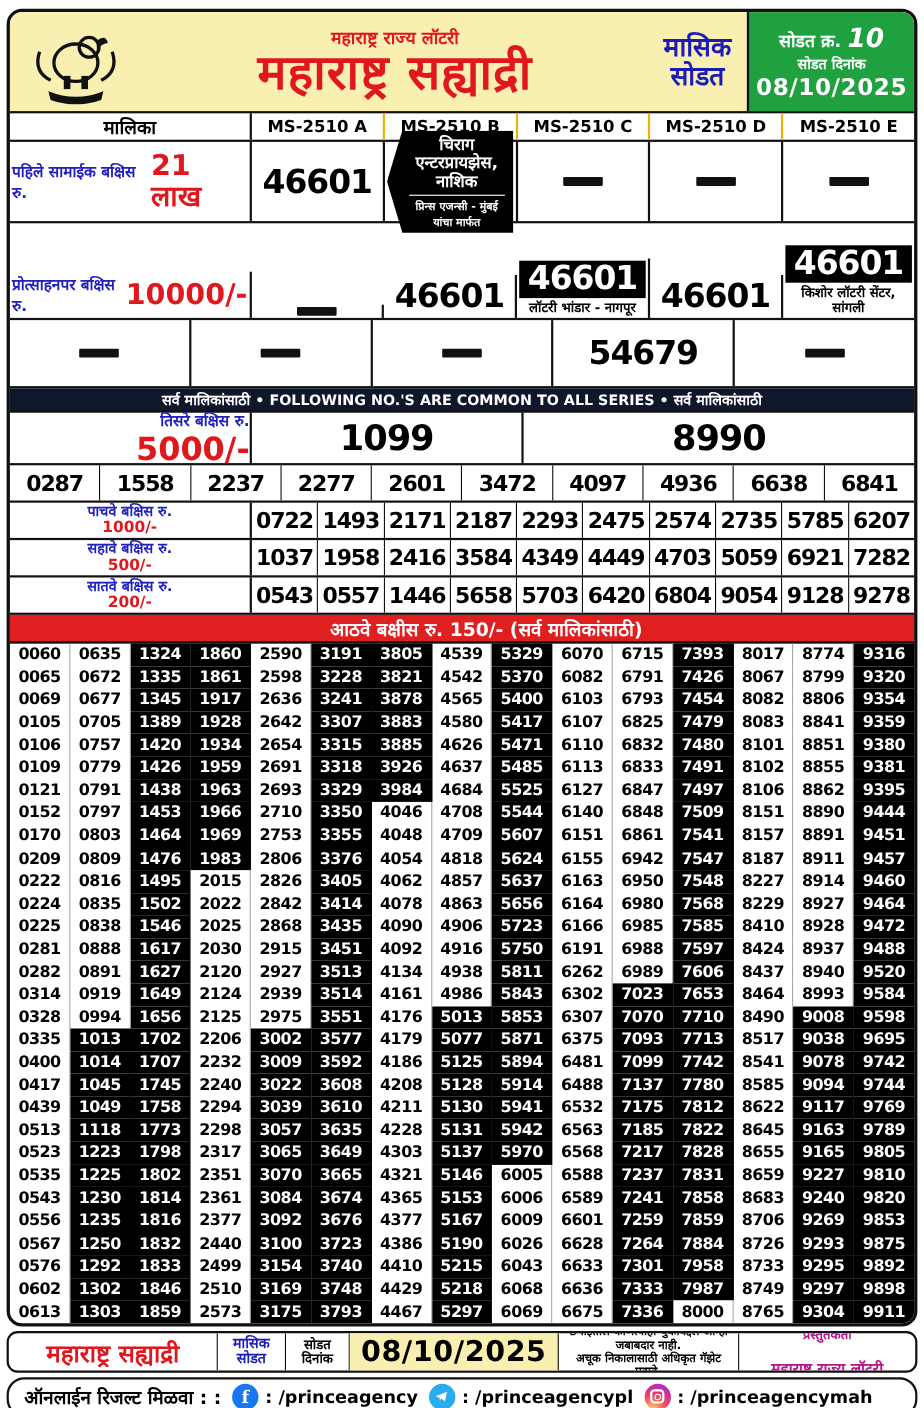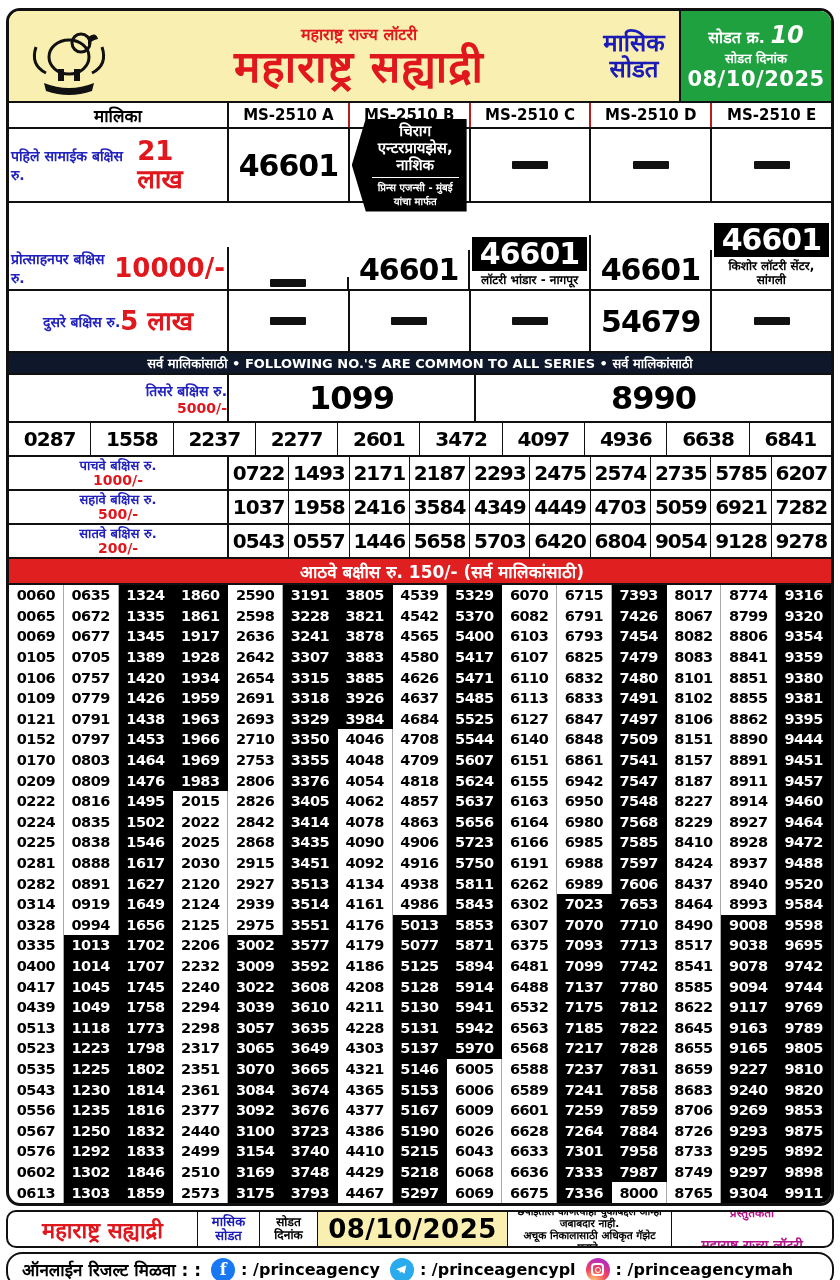--- a/index.html
+++ b/index.html
@@ -17,21 +17,21 @@
   .drawtype { width:90px; display:flex; flex-direction:column; align-items:center; justify-content:center; color:#1B1BB8; font-weight:bold; font-size:24px; line-height:26px; }
   .greenbox { width:152px; background:#1FA13F; color:#fff; display:flex; flex-direction:column; align-items:center; justify-content:center; border-left:2px solid #111; }
   .greenbox .g1 { font-size:16px; font-weight:bold; }
   .greenbox .g1 b { font-size:24px;font-style:italic; }
   .greenbox .g2 { font-size:13px; font-weight:bold; }
   .greenbox .g3 { font-size:21px; font-weight:bold; letter-spacing:0.5px; }
 
   
   .series-row { display:flex; height:26px; border-bottom:2px solid #111; font-weight:bold; }
   .series-row .lab { width:220px; border-right:2px solid #111; font-size:17px; display:flex; align-items:center; justify-content:center; }
-  .series-row .code { flex:1; border-right:2px solid #b91c1c; font-size:15px; display:flex; align-items:center; justify-content:center; }
+  .series-row .code { flex:1; border-right:2px solid #eab308; font-size:15px; display:flex; align-items:center; justify-content:center; }
   .series-row .code:last-child { border-right:none; }
 
   
   .prize-row { display:flex; border-bottom:2px solid #111; }
   .prize-row .lab { width:220px; border-right:2px solid #111; display:flex; flex-direction:row; align-items:center; justify-content:center; padding:2px; }
   .prize-row .lab .l1 { color:#2121BE; font-weight:bold; font-size:14px; }
   .prize-row .lab .l2 { color:#E0181E; font-weight:bold; font-size:26px; line-height:28px; }
   .prize-row .cell { flex:1; border-right:2px solid #111; display:flex; flex-direction:column; align-items:center; justify-content:center; padding:2px; }
   .prize-row .cell:last-child { border-right:none; }
   .bignum { font-size:30px; font-weight:bold; letter-spacing:-1px; color:#000; }
@@ -44,21 +44,21 @@
   .row-h1 { height:74px; } .row-h2 { height:88px;align-items:flex-end; } .row-h3 { height:62px; }
 
   
   .blue-banner { height:22px; background:#0f172a; color:#fff; font-weight:bold; font-size:13px; display:flex; align-items:center; justify-content:center; border-bottom:2px solid #111; }
   .red-banner { height:26px; background:#E02020; color:#fff; font-weight:bold; font-size:17px; display:flex; align-items:center; justify-content:center; border-bottom:2px solid #111;padding-left:44px; }
 
   
   .third-row { display:flex; height:48px; border-bottom:2px solid #111; }
   .third-row .lab { width:220px; border-right:2px solid #111; display:flex; flex-direction:column; align-items:flex-end; justify-content:center; }
   .third-row .lab .l1 { color:#2121BE; font-weight:bold; font-size:14px; }
-  .third-row .lab .l2 { color:#E0181E; font-weight:bold; font-size:14px; }
+  .third-row .lab .l2 { color:#E0181E; font-weight:bold; font-size:29px; }
   .third-row .n { display:flex; align-items:center; justify-content:center; font-size:32px; font-weight:bold; letter-spacing:-1px; }
   .third-row .n1 { width:247px; border-right:2px solid #111; }
   .third-row .n2 { flex:1; }
 
   
   .sp-row { display:flex; height:34px; border-bottom:2px solid #111; }
   .sp-row .lab { width:220px; border-right:2px solid #111; display:flex; flex-direction:column; align-items:center; justify-content:center; line-height:15px; }
   .sp-row .lab .l1 { color:#2121BE; font-weight:bold; font-size:13px; }
   .sp-row .lab .l2 { color:#E0181E; font-weight:bold; font-size:14px; }
   .sp-row .n { flex:1; border-right:1px solid #111; display:flex; align-items:center; justify-content:center; font-size:20px; font-weight:bold; letter-spacing:-1px; }
@@ -178,24 +178,20 @@
           </div>
           <div class="cell">
             <div class="bignum">46601</div>
           </div>
           <div class="cell">
             <div class="numbox">46601</div>
             <div class="sellersub">किशोर लॉटरी सेंटर, सांगली</div>
           </div>
         </div>
         <div class="prize-row row-h3">
-          <div class="lab">
-            <div class="l1">दुसरे बक्षिस रु.</div>
-            <div class="l2">5 लाख</div>
-          </div>
           <div class="cell">
             <div class="dashbar"></div>
           </div>
           <div class="cell">
             <div class="dashbar"></div>
           </div>
           <div class="cell">
             <div class="dashbar"></div>
           </div>
           <div class="cell">

